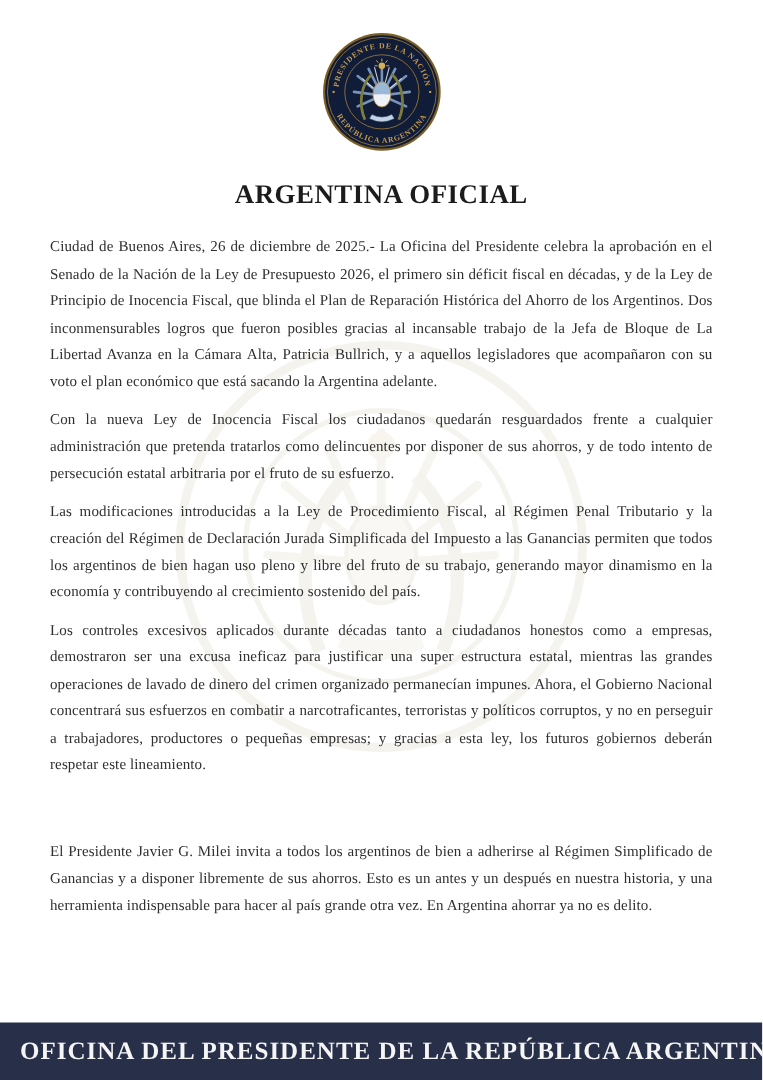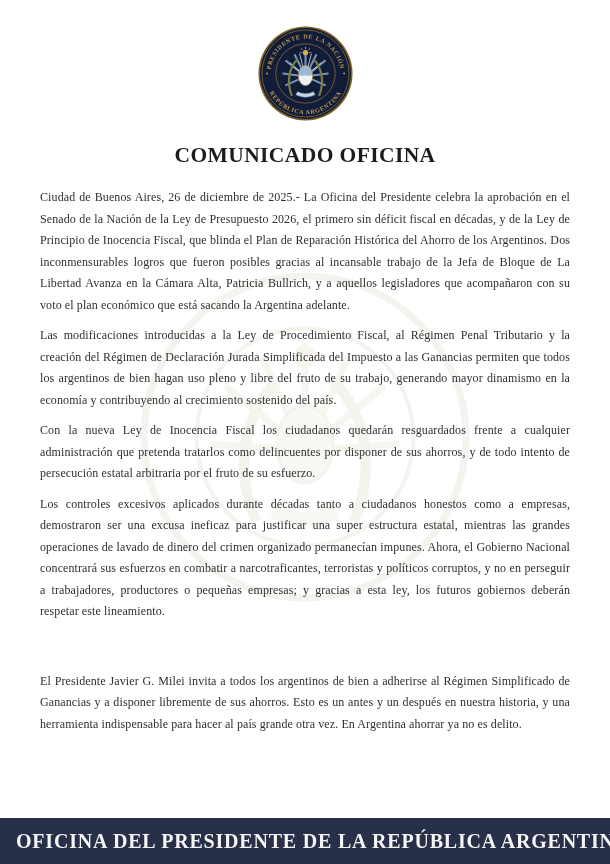--- a/index.html
+++ b/index.html
@@ -171,26 +171,26 @@
         <textPath href="#arcTop" startOffset="50%" text-anchor="middle">PRESIDENTE DE LA NACIÓN</textPath>
       </text>
       <text font-size="6.4" font-weight="bold" fill="#c49a4f" letter-spacing="0.7" font-family="Liberation Serif, DejaVu Serif, serif">
         <textPath href="#arcBottom" startOffset="50%" text-anchor="middle">REPÚBLICA ARGENTINA</textPath>
       </text>
       <circle cx="10.2" cy="50" r="1" fill="#c49a4f"></circle>
       <circle cx="89.8" cy="50" r="1" fill="#c49a4f"></circle>
     </svg>
   </div>
 
-  <h1 class="doc-title">COMUNICADO OFICINA</h1>
+  <h1 class="doc-title">ARGENTINA OFICIAL</h1>
 
   <div class="content">
     <p>Ciudad de Buenos Aires, 26 de diciembre de 2025.- La Oficina del Presidente celebra la aprobación en el Senado de la Nación de la Ley de Presupuesto 2026, el primero sin déficit fiscal en décadas, y de la Ley de Principio de Inocencia Fiscal, que blinda el Plan de Reparación Histórica del Ahorro de los Argentinos. Dos inconmensurables logros que fueron posibles gracias al incansable trabajo de la Jefa de Bloque de La Libertad Avanza en la Cámara Alta, Patricia Bullrich, y a aquellos legisladores que acompañaron con su voto el plan económico que está sacando la Argentina adelante.</p>
+    <p>Con la nueva Ley de Inocencia Fiscal los ciudadanos quedarán resguardados frente a cualquier administración que pretenda tratarlos como delincuentes por disponer de sus ahorros, y de todo intento de persecución estatal arbitraria por el fruto de su esfuerzo.</p>
     <p>Las modificaciones introducidas a la Ley de Procedimiento Fiscal, al Régimen Penal Tributario y la creación del Régimen de Declaración Jurada Simplificada del Impuesto a las Ganancias permiten que todos los argentinos de bien hagan uso pleno y libre del fruto de su trabajo, generando mayor dinamismo en la economía y contribuyendo al crecimiento sostenido del país.</p>
-    <p>Con la nueva Ley de Inocencia Fiscal los ciudadanos quedarán resguardados frente a cualquier administración que pretenda tratarlos como delincuentes por disponer de sus ahorros, y de todo intento de persecución estatal arbitraria por el fruto de su esfuerzo.</p>
     <p>Los controles excesivos aplicados durante décadas tanto a ciudadanos honestos como a empresas, demostraron ser una excusa ineficaz para justificar una super estructura estatal, mientras las grandes operaciones de lavado de dinero del crimen organizado permanecían impunes. Ahora, el Gobierno Nacional concentrará sus esfuerzos en combatir a narcotraficantes, terroristas y políticos corruptos, y no en perseguir a trabajadores, productores o pequeñas empresas; y gracias a esta ley, los futuros gobiernos deberán respetar este lineamiento.</p>
     <p>El Presidente Javier G. Milei invita a todos los argentinos de bien a adherirse al Régimen Simplificado de Ganancias y a disponer libremente de sus ahorros. Esto es un antes y un después en nuestra historia, y una herramienta indispensable para hacer al país grande otra vez. En Argentina ahorrar ya no es delito.</p>
   </div>
 
   <div class="footer-bar">
     <div class="footer-rule"></div>
     <div class="footer-text">OFICINA DEL PRESIDENTE DE LA REPÚBLICA ARGENTINA</div>
     <div class="footer-rule"></div>
   </div>
 

